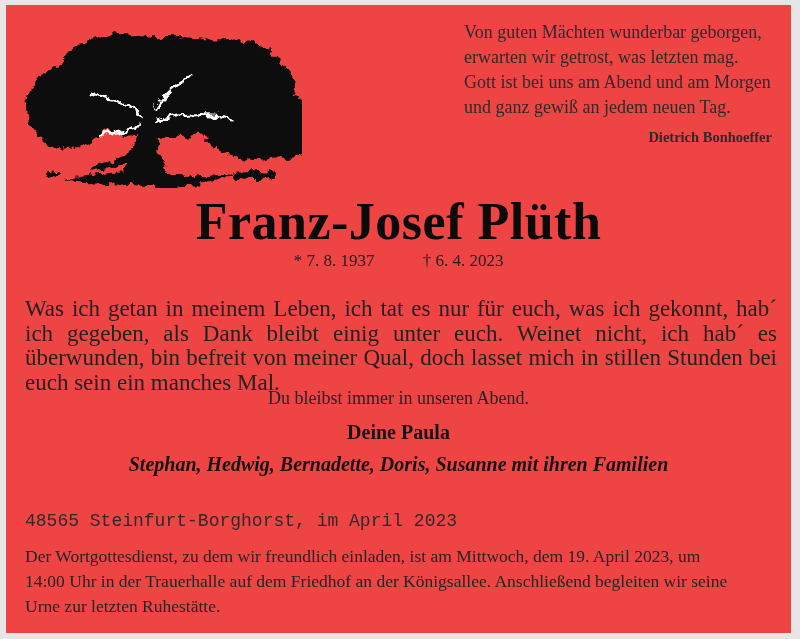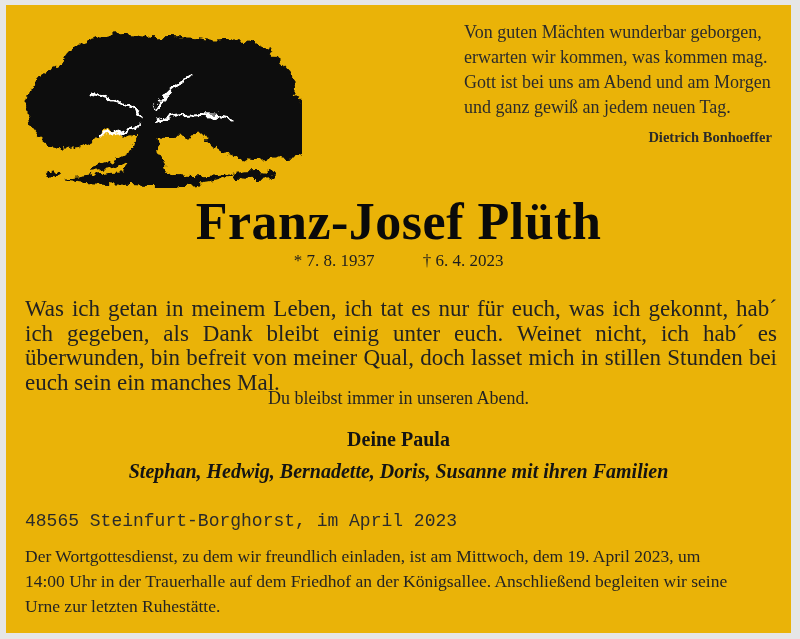--- a/index.html
+++ b/index.html
@@ -5,21 +5,21 @@
   * { margin: 0; padding: 0; box-sizing: border-box; }
   html, body {
     width: 800px; height: 639px;
     background: #e6e6e6;
     font-family: "Liberation Serif", "DejaVu Serif", serif;
     overflow: hidden;
   }
   .card {
     position: absolute;
     left: 6px; top: 5px; right: 9px; bottom: 6px;
-    background: #eab308;
+    background: #ef4444;
   }
   .tree {
     position: absolute;
     left: 14px; top: 17px;
     width: 282px; height: 166px;
   }
   .quote-block {
     position: absolute;
     left: 458px; top: 15px; width: 314px;
     font-size: 18px; line-height: 25px;
@@ -59,21 +59,21 @@
     text-align: justify;
     color: #222222;
   }
   .farewell {
     position: absolute;
     left: 0; right: 0; top: 381px;
     text-align: center;
     color: #141414;
   }
   .farewell-line { font-size: 18px; line-height: 24px; color: #242424; }
-  .farewell-spouse { font-size: 20px; line-height: 26px; font-weight: bold; margin-top: 16px; }
+  .farewell-spouse { font-size: 20px; line-height: 26px; font-weight: bold; margin-top: 9px; }
   .farewell-family { font-size: 20px; line-height: 26px; font-weight: bold; margin-top: 6px; font-style: italic; }
   .place-date {
     position: absolute;
     left: 19px; top: 504px;
     font-size: 18px; line-height: 24px;
     color: #2b2b2b;
     font-family: Liberation Mono, monospace;
   }
   .service-info {
     position: absolute;
@@ -114,21 +114,21 @@
       <path d="M112,128 C100,136 88,142 72,146 L70,150 C88,148 104,142 114,134 Z" fill="#0d0d0d"></path>
 
       <path d="M45,158 C80,150 120,148 150,152 C180,156 200,154 215,150 C200,162 170,166 130,164 C95,162 60,162 45,158 Z" fill="#0d0d0d"></path>
       <ellipse cx="235" cy="153" rx="22" ry="4" fill="#0d0d0d"></ellipse>
       <ellipse cx="32" cy="153" rx="7" ry="2.5" fill="#0d0d0d"></ellipse>
     </g>
   </svg>
 
   <div class="quote-block">
     <div>Von guten Mächten wunderbar geborgen,</div>
-    <div>erwarten wir kommen, was kommen mag.</div>
+    <div>erwarten wir getrost, was letzten mag.</div>
     <div>Gott ist bei uns am Abend und am Morgen</div>
     <div>und ganz gewiß an jedem neuen Tag.</div>
     <div class="quote-attribution">Dietrich Bonhoeffer</div>
   </div>
 
   <div class="name-block">
     <div class="deceased-name">Franz-Josef Plüth</div>
     <div class="dates-row">
       <span class="date birth-date">* 7. 8. 1937</span>
       <span class="date death-date">† 6. 4. 2023</span>

